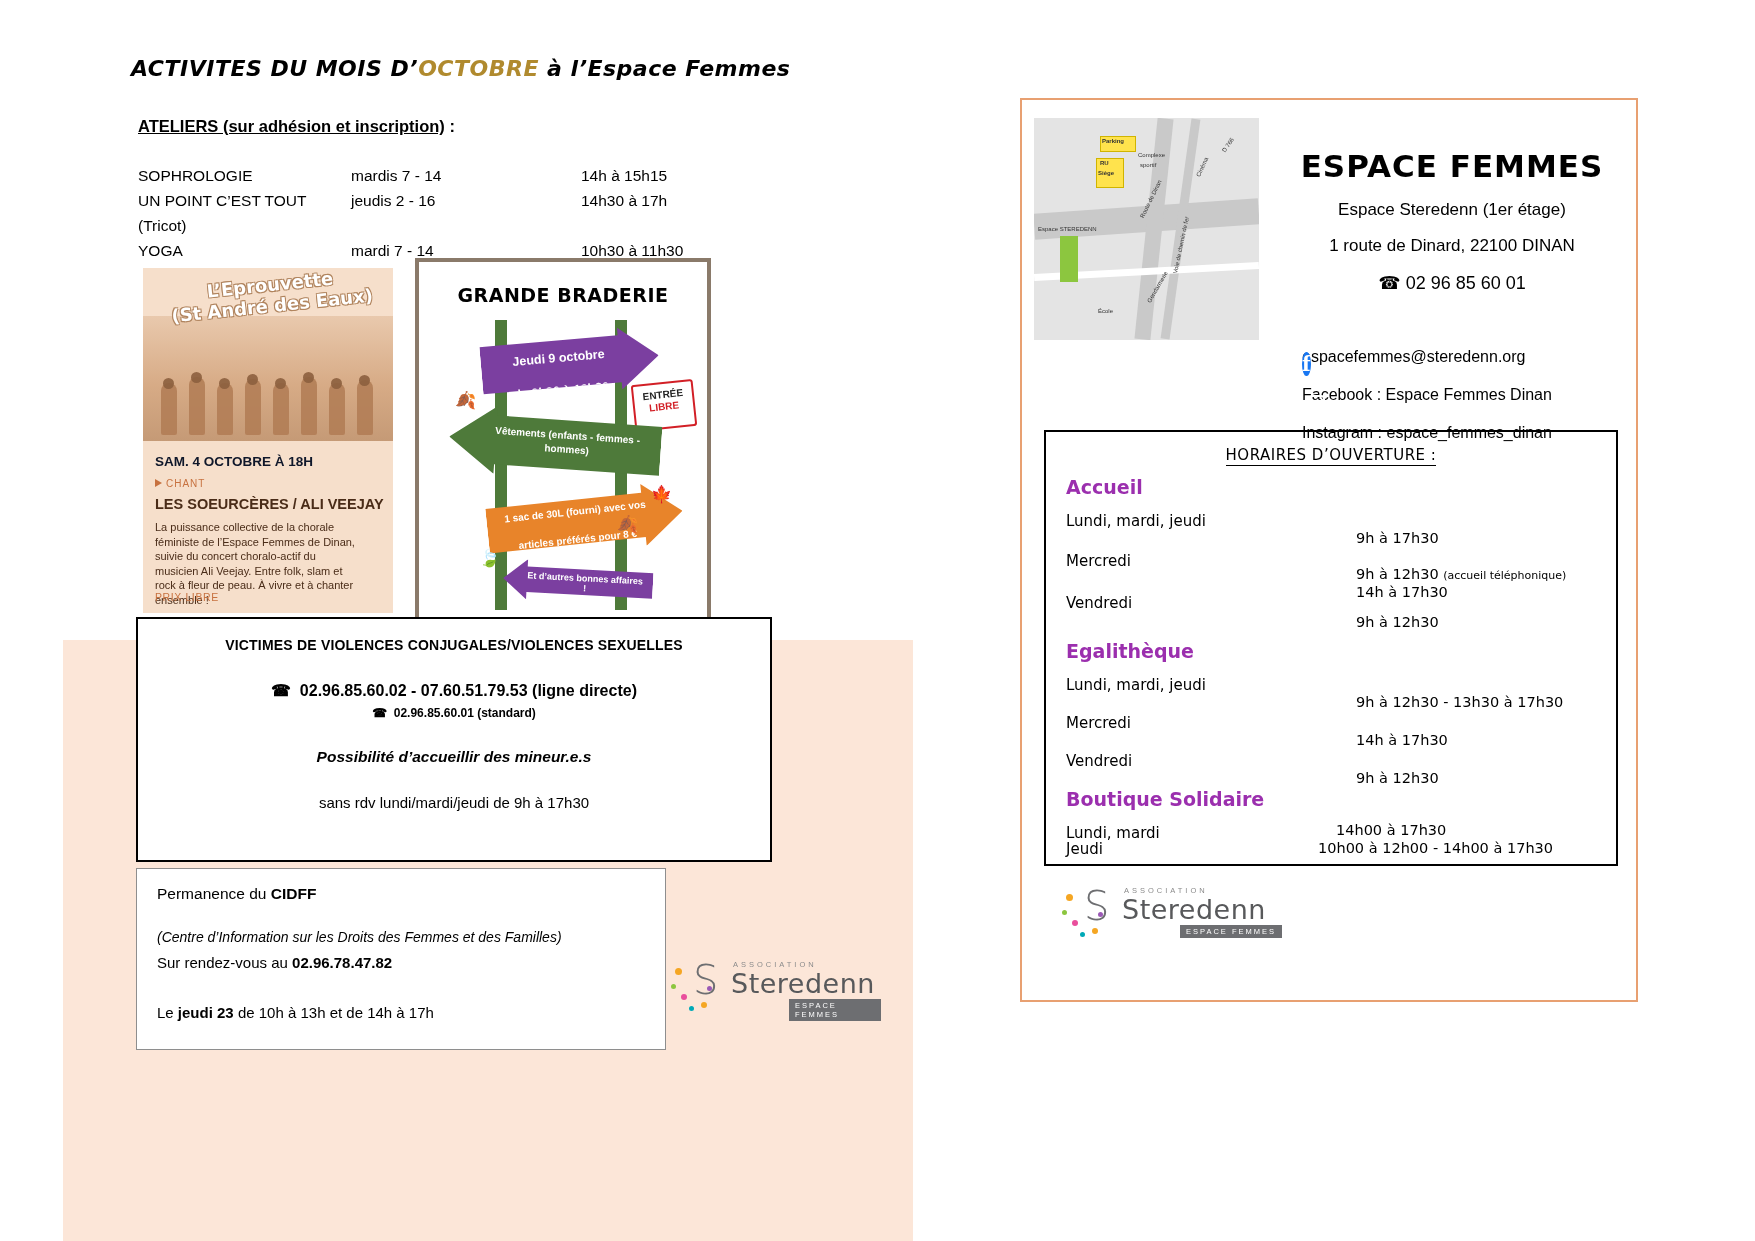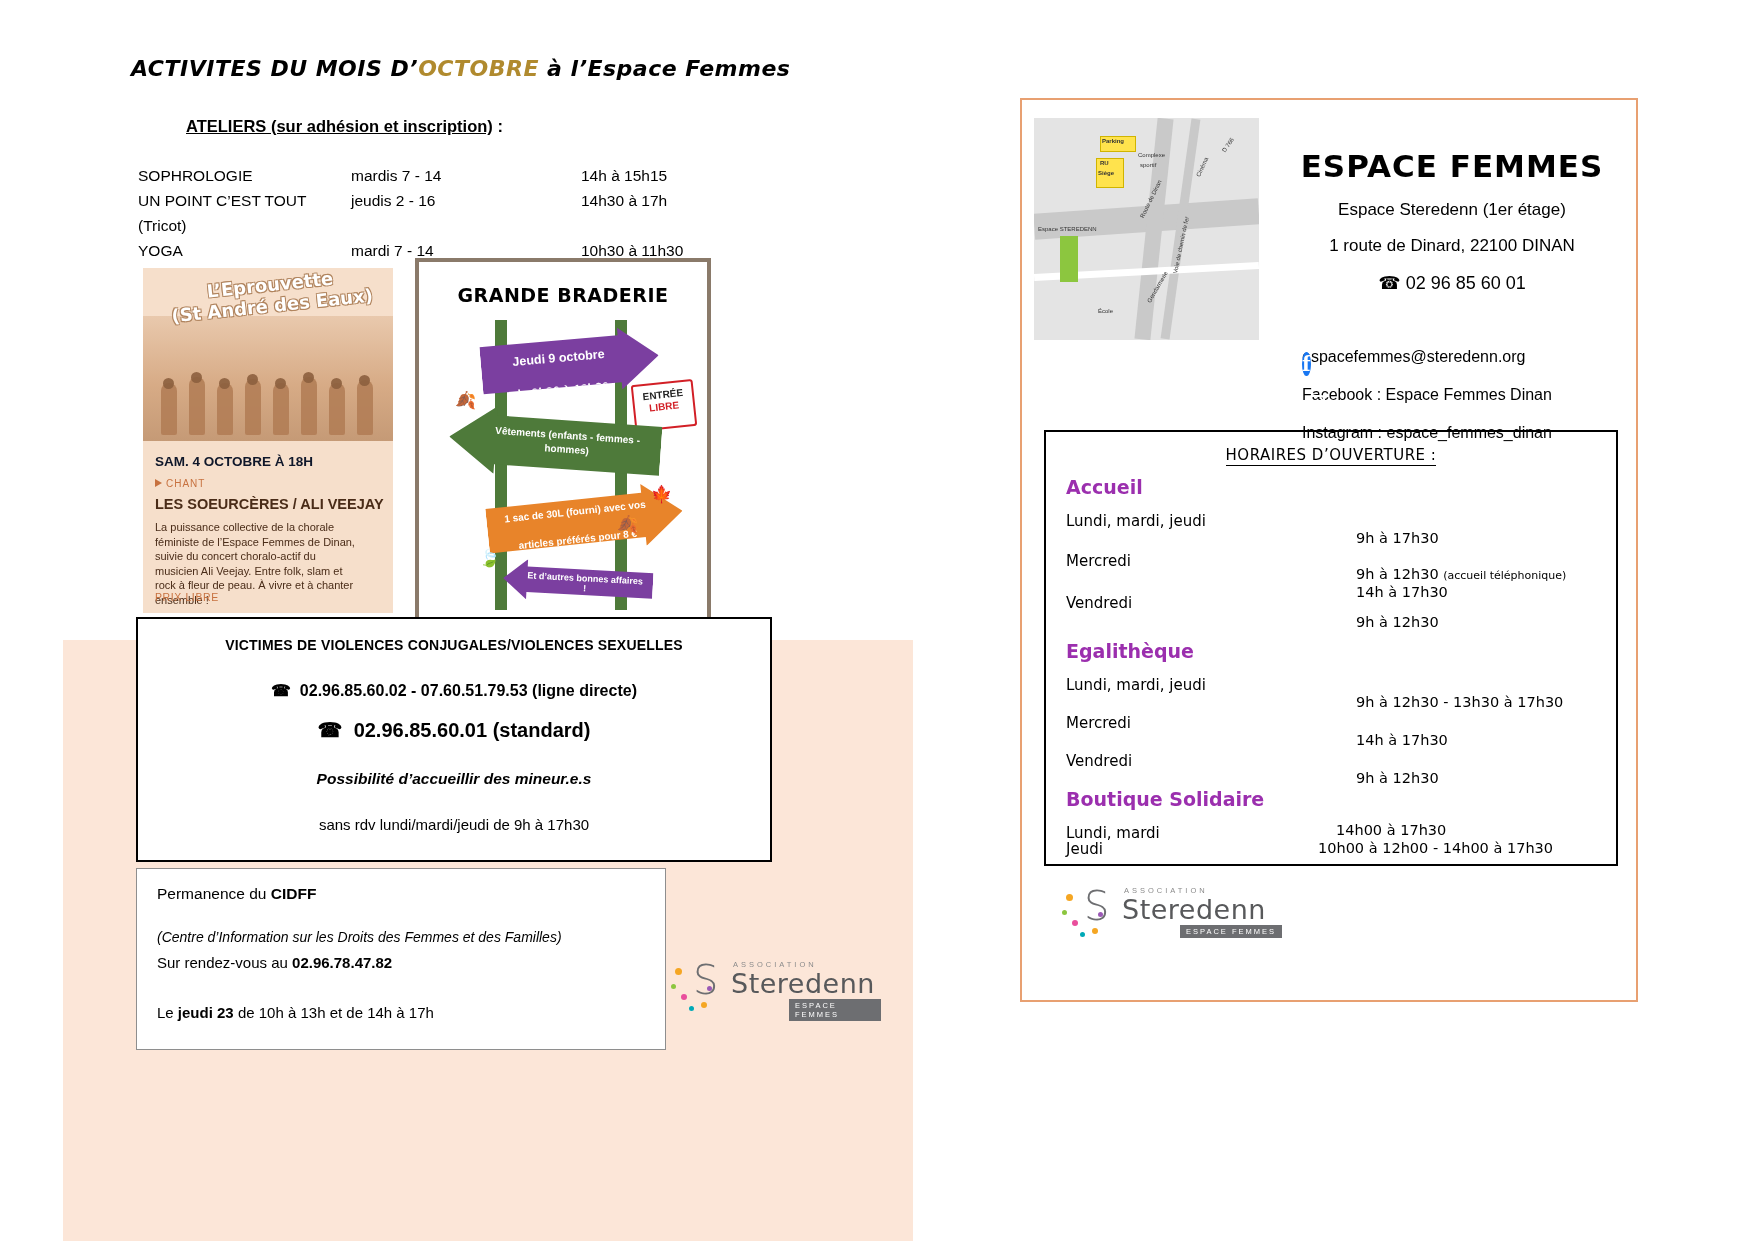--- a/index.html
+++ b/index.html
@@ -13,21 +13,21 @@
   #peach-bg{position:absolute;left:0px;top:640px;width:850px;height:601px;background:#fce6d8;}
   #title{
     position:absolute;left:68px;top:56px;width:760px;
     font-family:"DejaVu Sans", sans-serif;
     font-style:italic;font-weight:bold;font-size:22px;letter-spacing:0.5px;
   }
   #title .october{color:#b08a2e;}
   #ateliers-head{
     position:absolute;left:75px;top:117px;font-size:16.5px;font-weight:bold;
   }
-  #ateliers-head .u{text-decoration:underline;margin-left:48px;}
+  #ateliers-head .u{text-decoration:underline;}
   #ateliers-table{position:absolute;left:75px;top:163px;width:680px;font-size:15.5px;line-height:25px;}
   #ateliers-table .row{display:flex;}
   #ateliers-table .c1{width:213px;}
   #ateliers-table .c2{width:230px;}
   #ateliers-table .c3{width:200px;}
 
   
   #eprouvette{
     position:absolute;left:80px;top:268px;width:250px;height:345px;
     background:#f6dfcb;overflow:hidden;
@@ -84,21 +84,21 @@
   #entree .l1{color:#222;}
   .leaf{position:absolute;color:#e07a28;font-size:17px;}
 
   
   #violences{
     position:absolute;left:73px;top:617px;width:632px;height:241px;
     border:2.5px solid #000;background:#fff;text-align:center;
   }
   #viol-title{margin-top:18px;font-size:14px;font-weight:bold;letter-spacing:.2px;}
   #viol-l1{margin-top:28px;font-size:16px;font-weight:bold;}
-  #viol-l2{margin-top:18px;font-size:20px;font-weight:bold;}
+  #viol-l2{margin-top:6px;font-size:12px;font-weight:bold;}
   #viol-l3{margin-top:28px;font-size:15.5px;font-weight:bold;font-style:italic;}
   #viol-l4{margin-top:26px;font-size:15px;line-height:22px;}
 
   
   #cidff{
     position:absolute;left:73px;top:868px;width:528px;height:180px;
     border:1.5px solid #8e8e8e;background:#fff;
   }
   #cidff .p1{position:absolute;left:20px;top:16px;font-size:15.5px;}
   #cidff .p2{position:absolute;left:20px;top:60px;font-size:14px;font-style:italic;}

